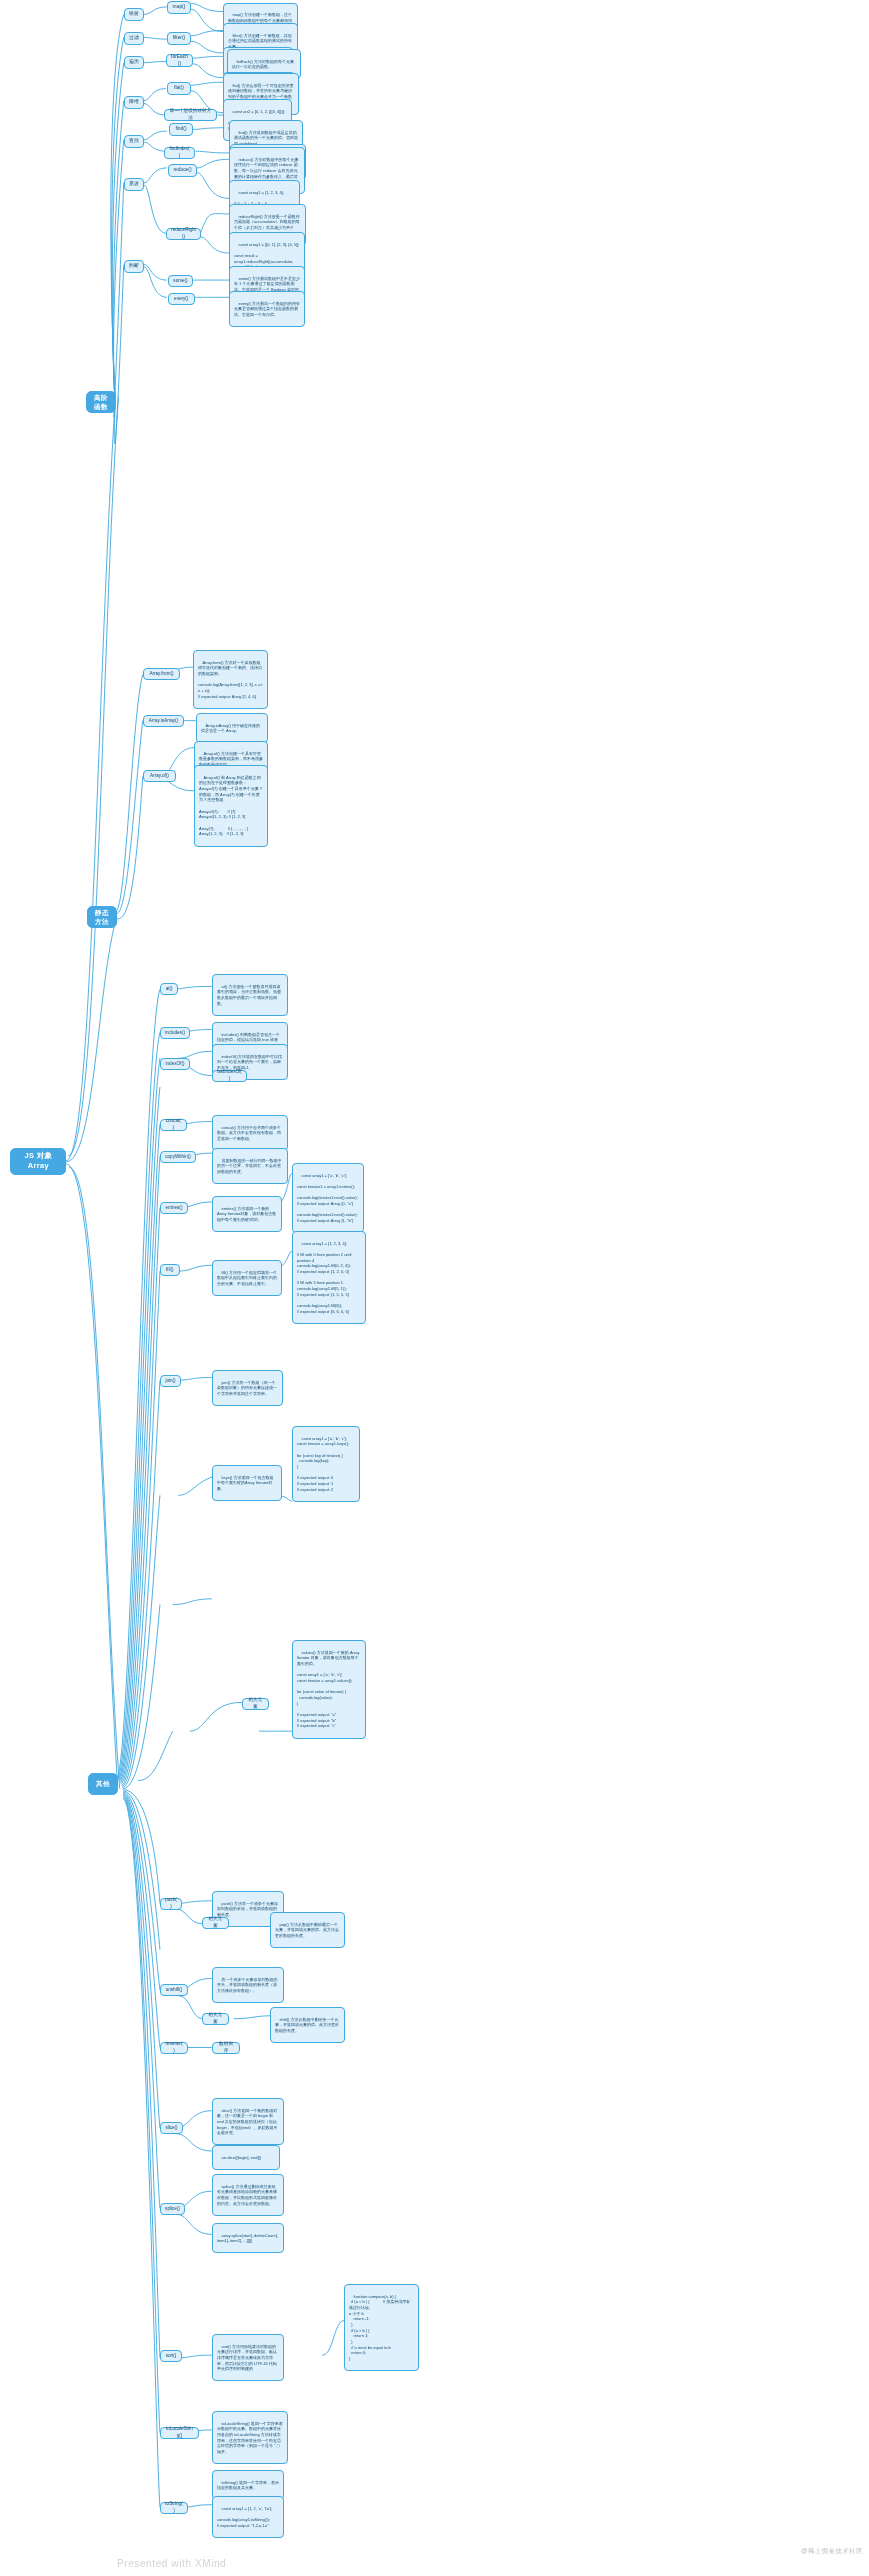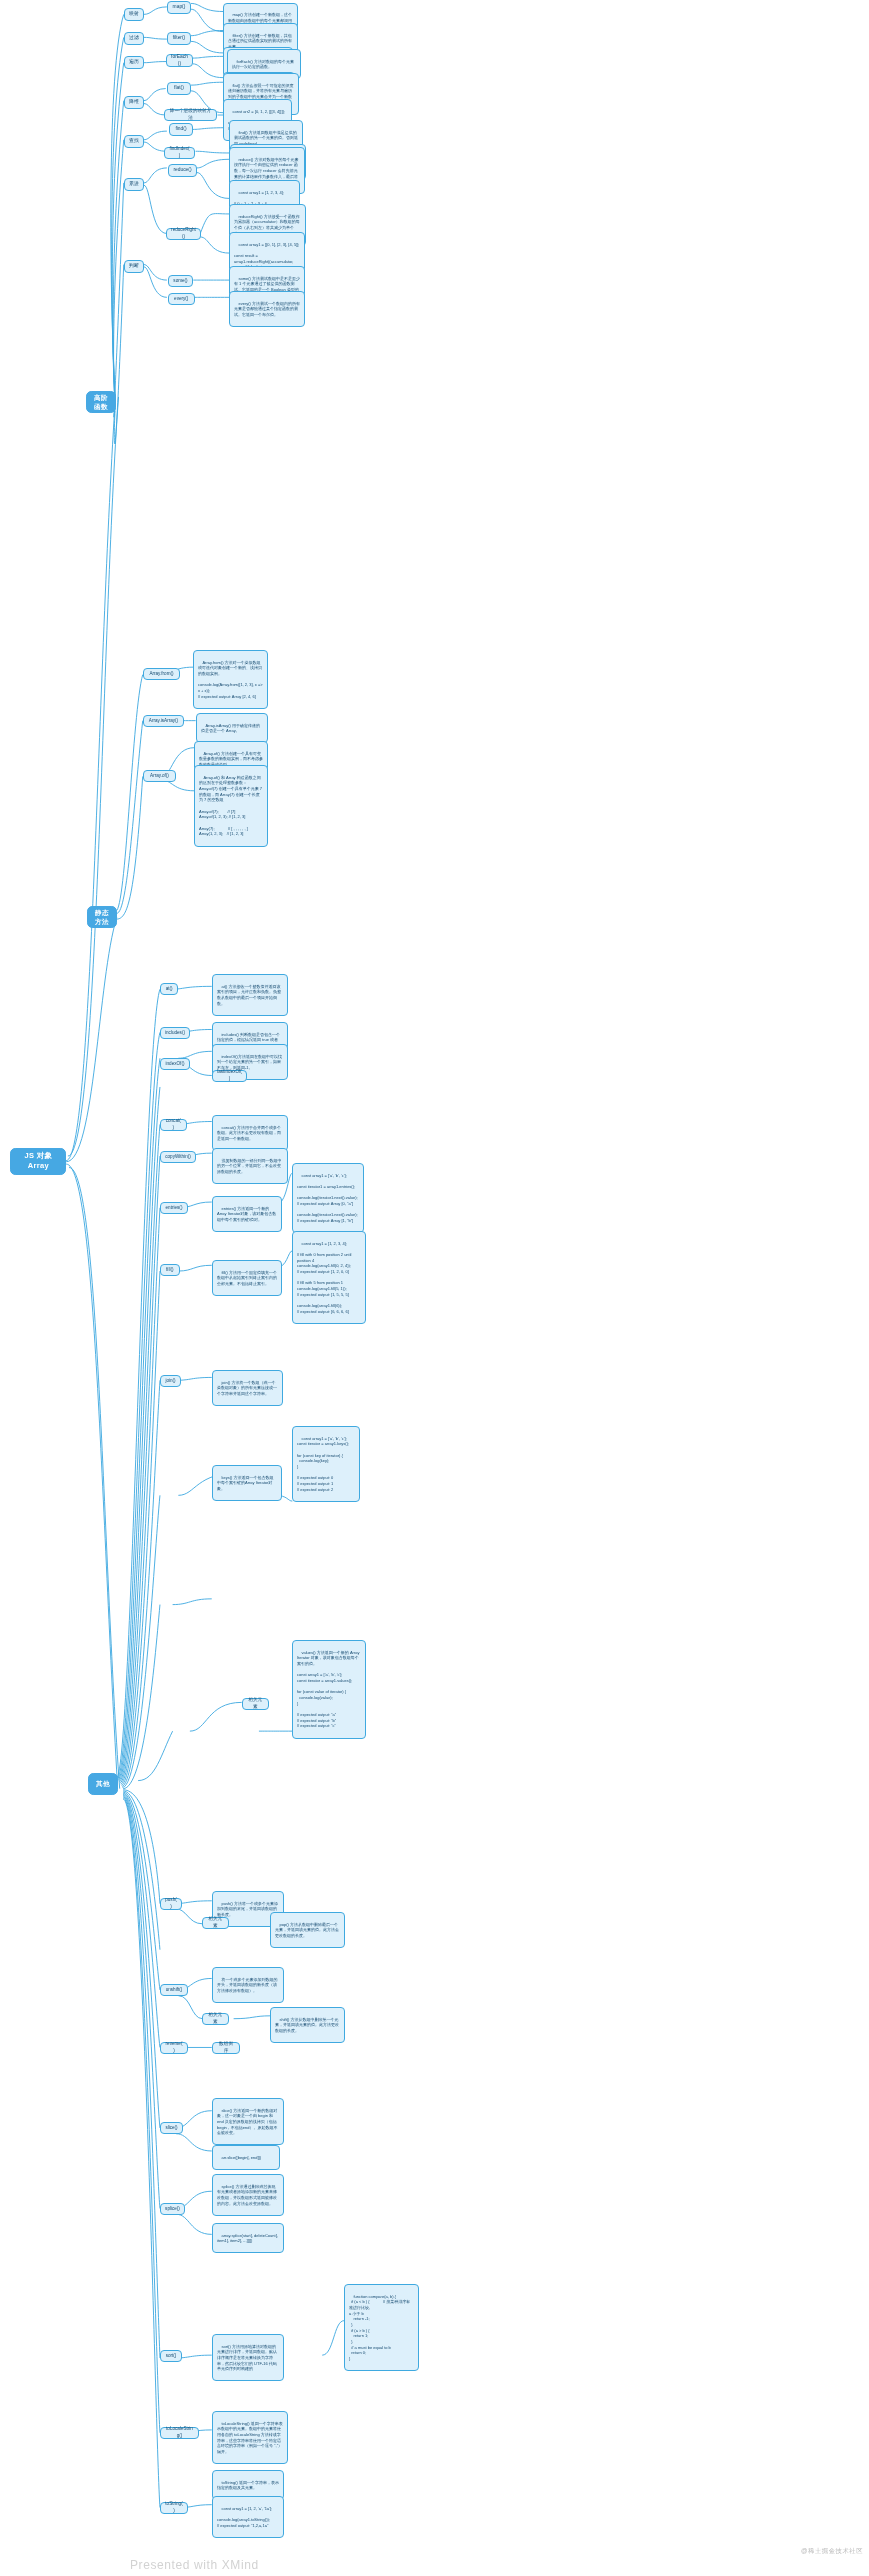--- a/index.html
+++ b/index.html
@@ -38,21 +38,21 @@
     display:flex; align-items:center; justify-content:center;
   }
   .node.leafname {
     text-align:center;
     display:flex; align-items:center; justify-content:center;
   }
   .node.code { font-family:"Liberation Sans","DejaVu Sans",sans-serif; }
   .watermark {
     position:absolute; color:#c9c9c9; font-size:8px; letter-spacing:0.6px;
   }
-  .wm-xmind { left:130px; top:2558px; color:#d2d2d2; font-size:12px; }
+  .wm-xmind { left:117px; top:2558px; color:#d2d2d2; font-size:10px; }
   .wm-juejin { left:801px; top:2547px; color:#b9b9b9; font-size:6.3px; }
 </style>
 </head>
 <body>
 
 <div id="canvas">
 
   <svg class="links" viewBox="0 0 1512 4479" preserveAspectRatio="none">
     <g fill="none" stroke="#3fa9e0" stroke-width="1.6">
 

